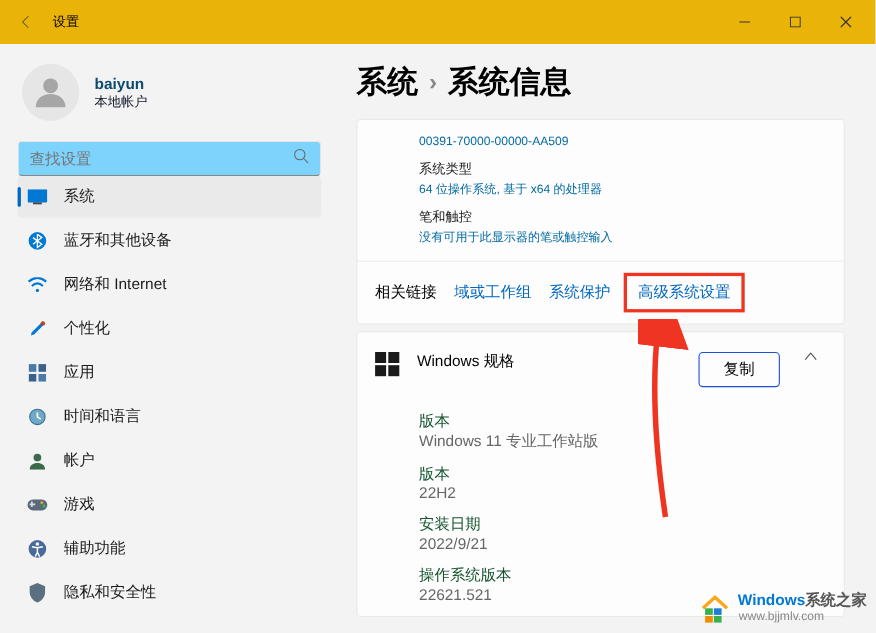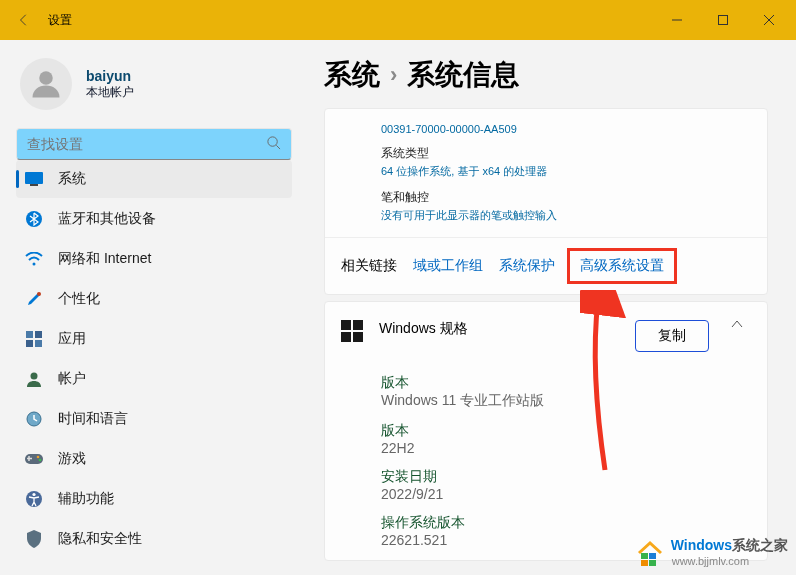--- a/index.html
+++ b/index.html
@@ -380,36 +380,36 @@
               <rect x="0" y="0" width="7" height="7" fill="#4a7aa8"></rect>
               <rect x="9" y="0" width="7" height="7" fill="#3a608c"></rect>
               <rect x="0" y="9" width="7" height="7" fill="#3a608c"></rect>
               <rect x="9" y="9" width="7" height="7" fill="#4a7aa8"></rect>
             </svg>
           </span>
         <span class="nav-label">应用</span>
       </li>
       <li class="nav-item">
         <span class="nav-icon">
-            <svg width="16" height="16" viewBox="0 0 16 16" fill="#3a6a4a">
-              <circle cx="8" cy="5" r="3.5"></circle>
-              <path d="M1 16c0-4 3-6 7-6s7 2 7 6z"></path>
-            </svg>
-          </span>
-        <span class="nav-label">帐户</span>
-      </li>
-      <li class="nav-item">
-        <span class="nav-icon">
             <svg width="18" height="18">
               <circle cx="9" cy="9" r="7" fill="#6fa8c8"></circle>
               <circle cx="9" cy="9" r="7" stroke="#3a7090" fill="none"></circle>
               <path d="M9 5v4l3 2" stroke="#fff" stroke-width="1.5" fill="none"></path>
             </svg>
           </span>
         <span class="nav-label">时间和语言</span>
+      </li>
+      <li class="nav-item">
+        <span class="nav-icon">
+            <svg width="16" height="16" viewBox="0 0 16 16" fill="#3a6a4a">
+              <circle cx="8" cy="5" r="3.5"></circle>
+              <path d="M1 16c0-4 3-6 7-6s7 2 7 6z"></path>
+            </svg>
+          </span>
+        <span class="nav-label">帐户</span>
       </li>
       <li class="nav-item">
         <span class="nav-icon">
             <svg width="20" height="14" viewBox="0 0 20 14">
               <rect x="1" y="2" width="18" height="10" rx="5" fill="#5a6a7a"></rect>
               <circle cx="14" cy="5" r="1.3" fill="#e8a030"></circle>
               <circle cx="16" cy="8" r="1.3" fill="#3ac050"></circle>
               <path d="M5 4v5M3 6.5h5" stroke="#ddd" stroke-width="1.5"></path>
             </svg>
           </span>

